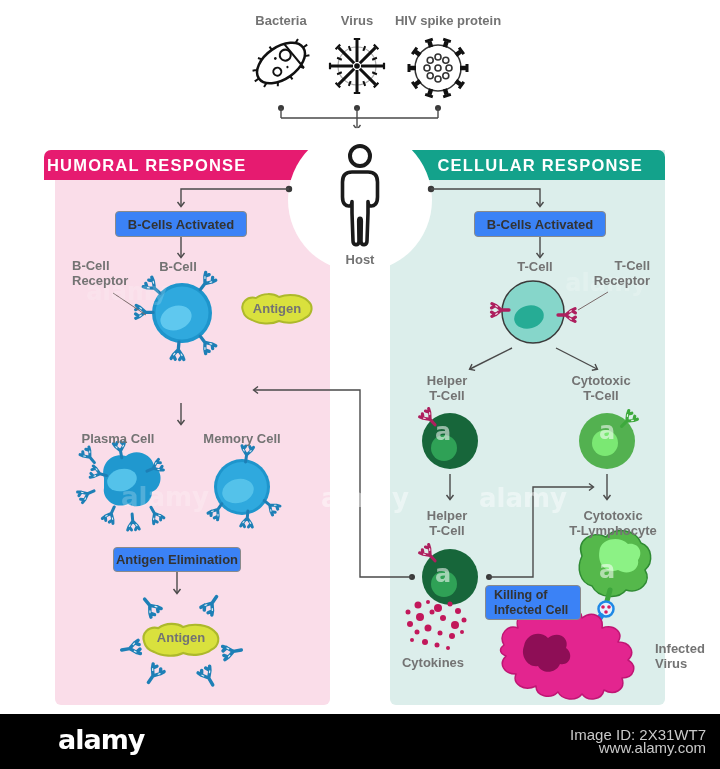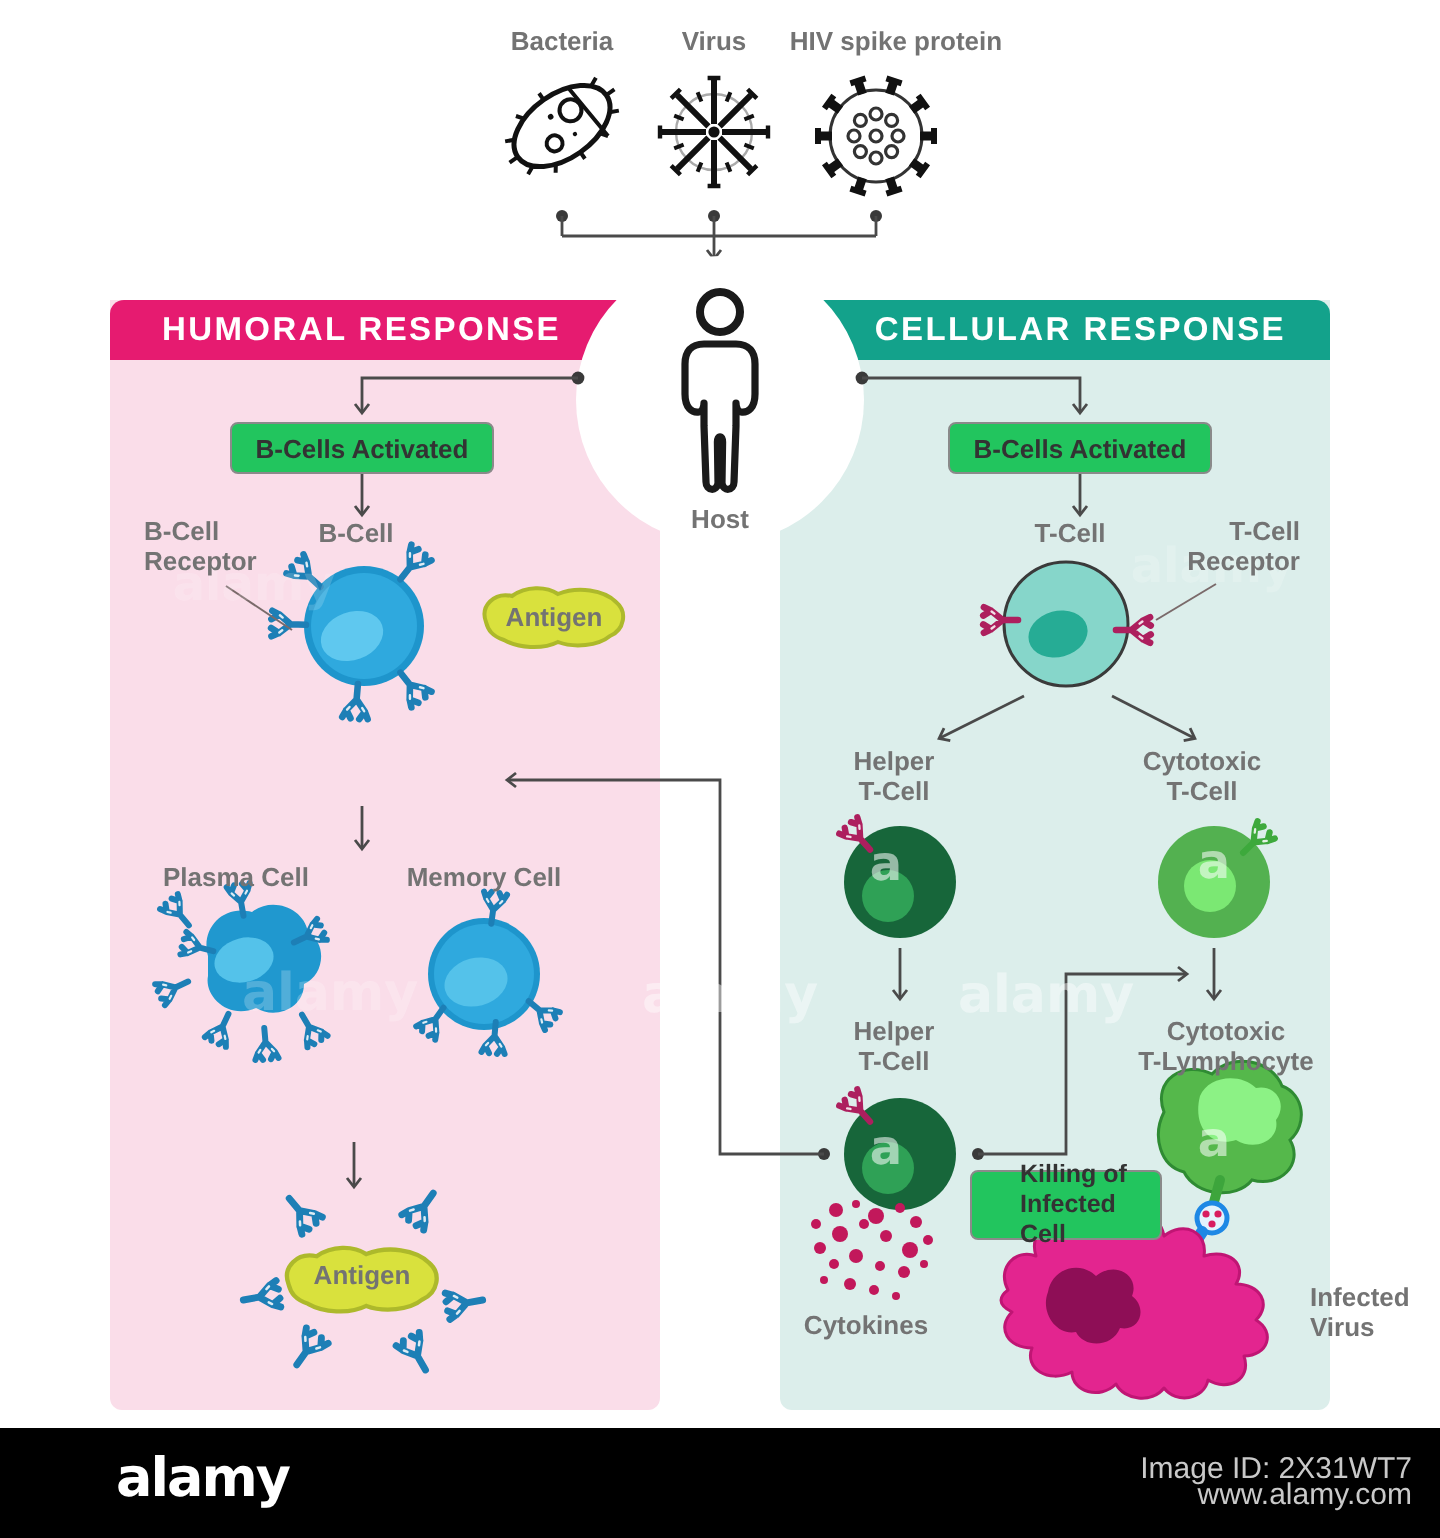--- a/index.html
+++ b/index.html
@@ -1,28 +1,28 @@
 <!DOCTYPE html>
 <html style="--header-pink: #E61B70; --panel-pink: #FADDE9; --header-teal: #13A28B; --panel-teal: #DCEEEB; --box-border: #8A8A8A; --line: #4A4A4A; --text: #333333; --cell-blue: #2FA9DE; --cell-blue-rim: #1E95CC; --cell-blue-nucleus: #5FC8EF; --antibody-blue: #1D7FB6; --receptor-magenta: #AD1F5E; --tcell-teal: #86D6CA; --tcell-nucleus: #26AC95; --helper-green: #17663A; --helper-nucleus: #2FA156; --cytotoxic-green: #53B150; --cytotoxic-nucleus: #7BE873; --lymphocyte-green: #55B84B; --lymphocyte-nucleus: #8CF285; --antigen-yellow: #D9E13D; --antigen-border: #ADB92B; --infected-pink: #E3258F; --infected-nucleus: #8E0E56; --cytokine: #C2185B; --footer-bg: #000000;"><head>
 <meta charset="utf-8">
 <style>
 html,body{margin:0;padding:0}
 .page{position:relative;width:720px;height:769px;background:#fff;font-family:"Liberation Sans",sans-serif;overflow:hidden}
 .panel{position:absolute;top:150px;height:555px;width:275px;border-radius:0 0 6px 6px}
 #panel-pink{left:55px;background:var(--panel-pink,#FADDE9)}
 #panel-teal{left:390px;background:var(--panel-teal,#DCEEEB)}
 .hdr{position:absolute;top:150px;height:30px;width:275px;color:#fff;font-weight:700;font-size:16.5px;letter-spacing:1.2px;line-height:31px;box-sizing:border-box;border-radius:7px 7px 0 0}
-#hdr-pink{left:55px;background:var(--header-pink,#E61B70);padding-left:26px}
+#hdr-pink{left:44px;background:var(--header-pink,#E61B70);padding-left:3px}
 #hdr-teal{left:390px;background:var(--header-teal,#13A28B);text-align:right;padding-right:22px}
 svg.diagram{position:absolute;left:0;top:0;z-index:3}
 .wmlayer{position:absolute;left:0;top:0;z-index:4;width:720px;height:714px;pointer-events:none}
 .lbl{position:absolute;font-size:13px;font-weight:700;color:#737373;text-align:center;transform:translateX(-50%);white-space:pre-line;line-height:14.5px;z-index:5}
 .lbl.anchor-left{transform:none;text-align:left}
 .lbl.anchor-right{transform:none;text-align:right}
-.box{position:absolute;background:#22c55e;border:1.3px solid #8a8a8a;border-radius:4px;color:#333;font-size:13px;font-weight:700;display:flex;align-items:center;justify-content:center;transform:translateX(-50%);box-sizing:border-box;white-space:pre-line;text-align:center;z-index:5;line-height:15px}
+.box{position:absolute;background:#3b82f6;border:1.3px solid #8a8a8a;border-radius:4px;color:#333;font-size:13px;font-weight:700;display:flex;align-items:center;justify-content:center;transform:translateX(-50%);box-sizing:border-box;white-space:pre-line;text-align:center;z-index:5;line-height:15px}
 .wm{position:absolute;color:#fff;font-weight:700;transform:translate(-50%,-50%);font-family:"DejaVu Sans",sans-serif}
 .footer{position:absolute;left:0;top:714px;width:720px;height:55px;background:#000;z-index:6}
 .footer-logo{position:absolute;left:58px;top:724px;color:#fff;font-size:27px;font-weight:700;letter-spacing:-1px;z-index:7;font-family:"DejaVu Sans",sans-serif}
 .footer-right{position:absolute;right:14px;top:728px;color:#c9c9c9;font-size:15px;line-height:13px;text-align:right;z-index:7}
 </style>
 </head>
 <body>
 
 <div class="page">
   <div class="panel" id="panel-pink"></div>
@@ -252,35 +252,36 @@
   <div class="lbl" style="left:448px;top:14px">HIV spike protein</div>
   <div class="lbl" style="left:360px;top:253px">Host</div>
 
   <div class="box" style="left:181px;top:211px;width:132px;height:26px">B-Cells Activated</div>
   <div class="lbl anchor-left" style="left:72px;top:259px">B-Cell
 Receptor</div>
   <div class="lbl" style="left:178px;top:260px">B-Cell</div>
   <div class="lbl" style="left:277px;top:302px">Antigen</div>
   <div class="lbl" style="left:118px;top:432px">Plasma Cell</div>
   <div class="lbl" style="left:242px;top:432px">Memory Cell</div>
+  <div class="box" style="left:177px;top:547px;width:128px;height:25px">Antigen Elimination</div>
   <div class="lbl" style="left:181px;top:631px">Antigen</div>
 
   <div class="box" style="left:540px;top:211px;width:132px;height:26px">B-Cells Activated</div>
   <div class="lbl" style="left:535px;top:260px">T-Cell</div>
   <div class="lbl anchor-right" style="right:70px;top:259px">T-Cell
 Receptor</div>
   <div class="lbl" style="left:447px;top:374px">Helper
 T-Cell</div>
   <div class="lbl" style="left:601px;top:374px">Cytotoxic
 T-Cell</div>
   <div class="lbl" style="left:447px;top:509px">Helper
 T-Cell</div>
   <div class="lbl" style="left:613px;top:509px">Cytotoxic
 T-Lymphocyte</div>
-  <div class="box" style="left:533px;top:585px;width:96px;height:35px;font-size:12.5px;justify-content:flex-start;padding-left:24px;text-align:left">Killing of
+  <div class="box" style="left:533px;top:585px;width:96px;height:35px;font-size:12.5px;justify-content:flex-start;padding-left:8px;text-align:left">Killing of
 Infected Cell</div>
   <div class="lbl" style="left:433px;top:656px">Cytokines</div>
   <div class="lbl anchor-left" style="left:655px;top:642px">Infected
 Virus</div>
 
   <div class="footer"></div>
   <div class="footer-logo">alamy</div>
   <div class="footer-right">
     <div>Image ID: 2X31WT7</div>
     <div>www.alamy.com</div>

